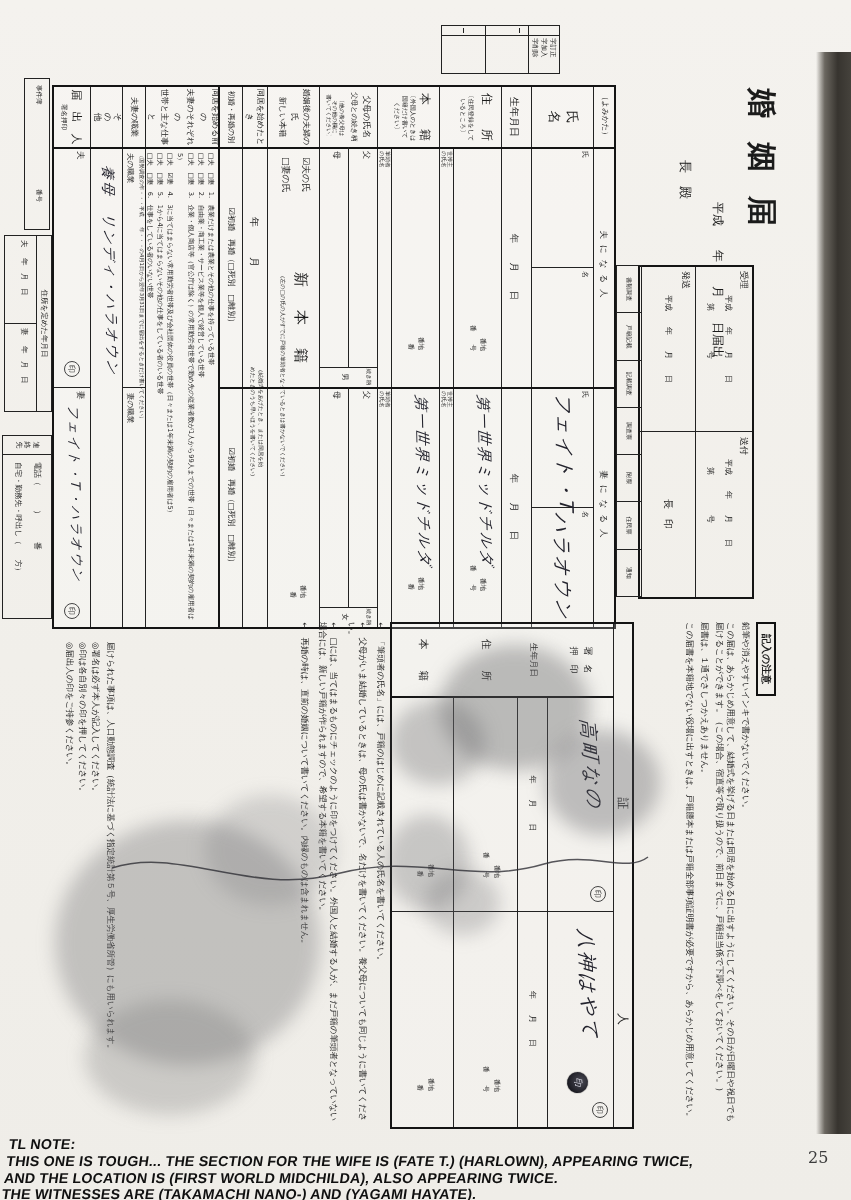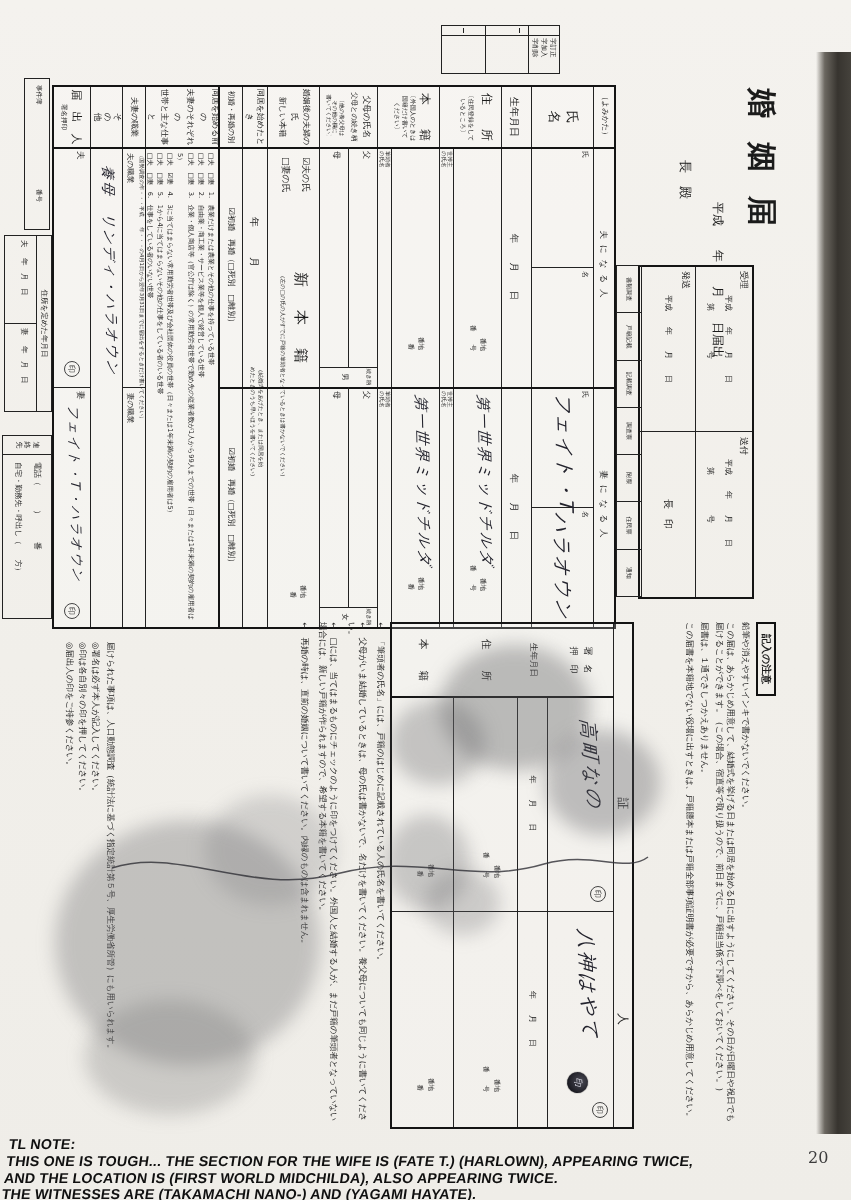--- a/index.html
+++ b/index.html
@@ -335,13 +335,13 @@
 </svg>
 
 <div id="edge-dark" class="x" style="left:816px;top:52px;width:35px;height:1082px;"></div>
 
 <div id="tlnote" class="x" style="left:10px;top:1136px;width:780px;">
   <div>TL NOTE:</div>
   <div>THIS ONE IS TOUGH... THE SECTION FOR THE WIFE IS (FATE T.) (HARLOWN), APPEARING TWICE,</div>
   <div>AND THE LOCATION IS (FIRST WORLD MIDCHILDA), ALSO APPEARING TWICE.</div>
   <div>THE WITNESSES ARE (TAKAMACHI NANO-) AND (YAGAMI HAYATE).</div>
 </div>
-<div id="pagenum" class="x" style="left:808px;top:1148px;">20</div>
+<div id="pagenum" class="x" style="left:808px;top:1148px;">25</div>
 
 </body></html>

